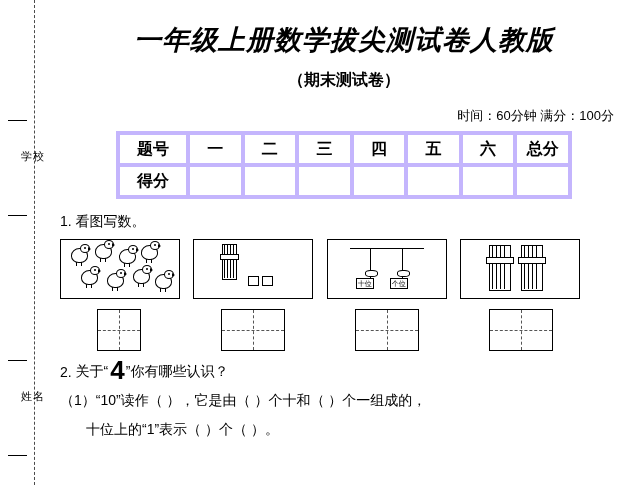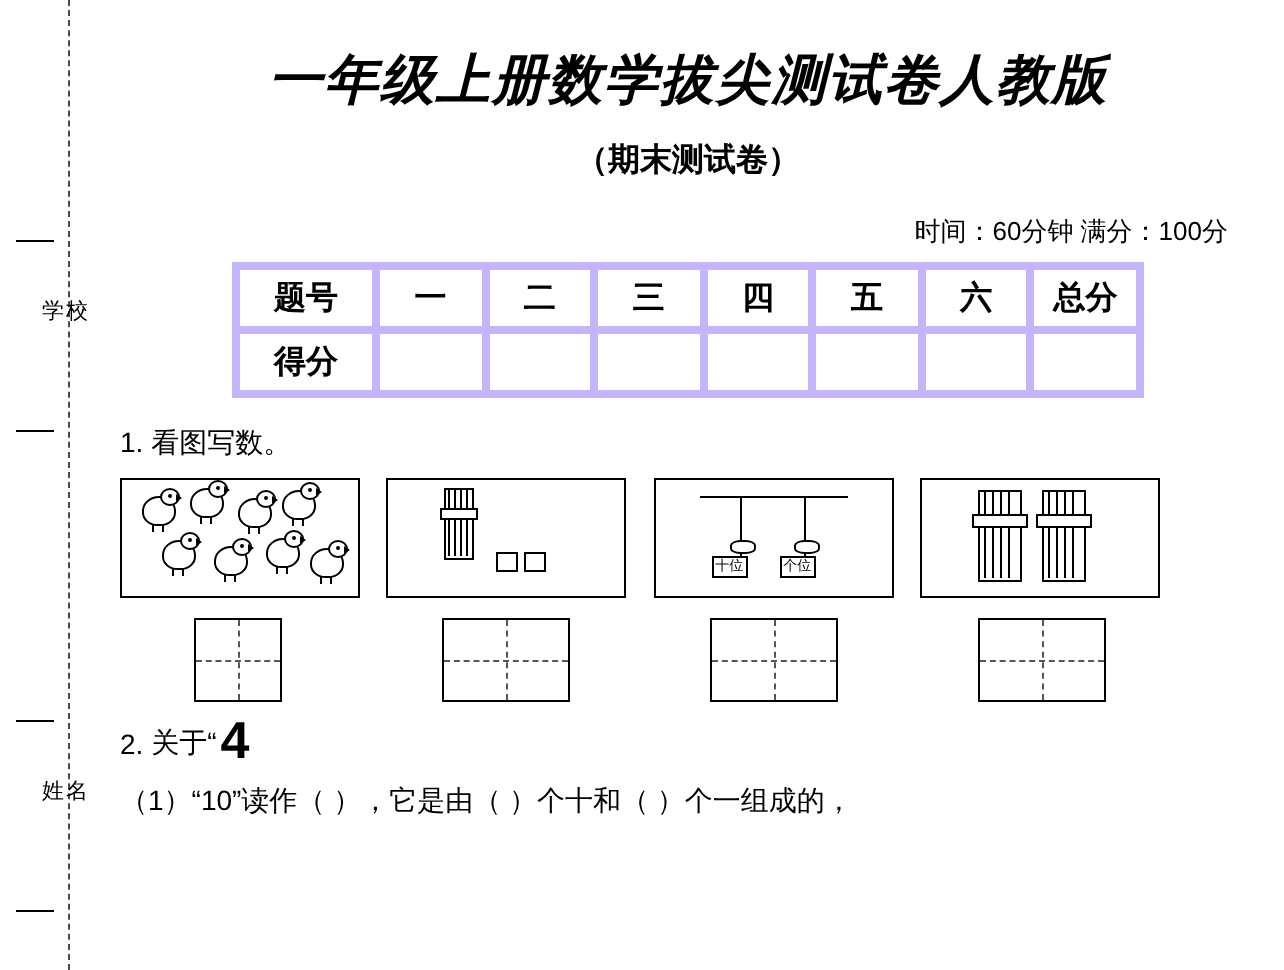--- a/index.html
+++ b/index.html
@@ -398,19 +398,20 @@
         </div>
       <div class="cellwrap">
           <div class="ansbox wide"></div>
         </div>
       <div class="cellwrap">
           <div class="ansbox wide"></div>
         </div>
     </div>
 
     <div class="q2">
-      <span>2.</span>&nbsp;<span>关于“</span><span class="bignum">4</span>
+      <span>2.</span>&nbsp;<span>关于“</span><span class="bignum">4</span><span>”你有哪些认识？</span>
     </div>
 
     <div class="line">（1）“10”读作（        ），它是由（        ）个十和（        ）个一组成的，</div>
+    <div class="line indent">十位上的“1”表示（        ）个（        ）。</div>
 
   </div>
 </div>
 
 </body></html>

